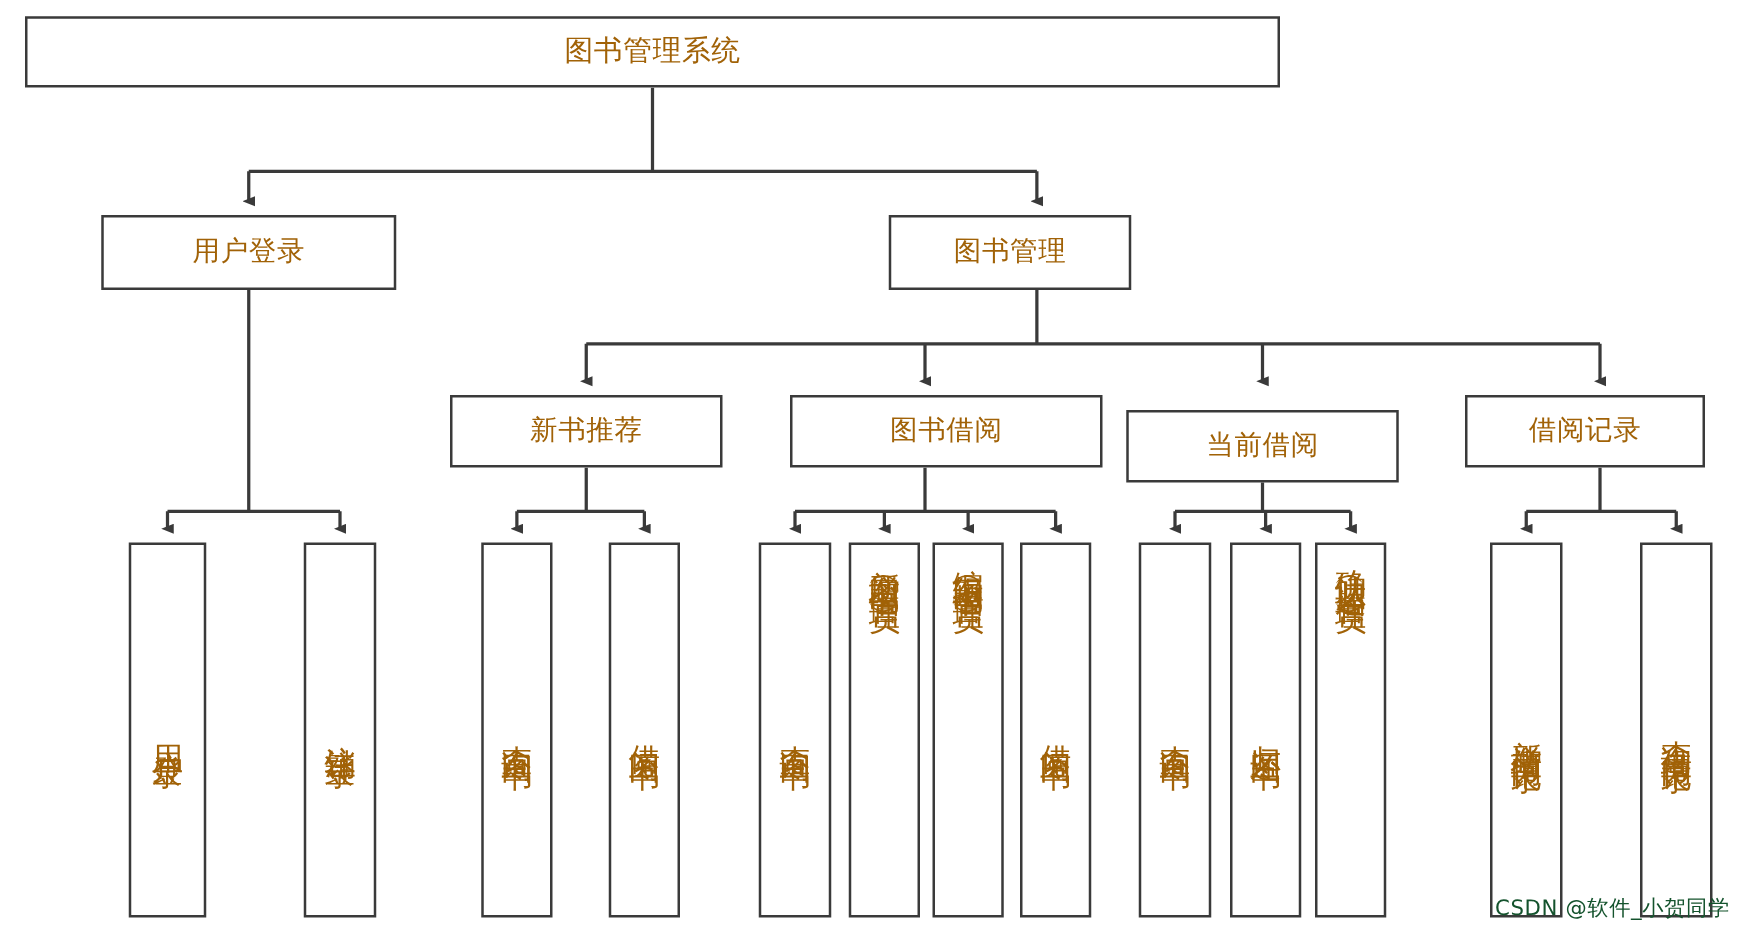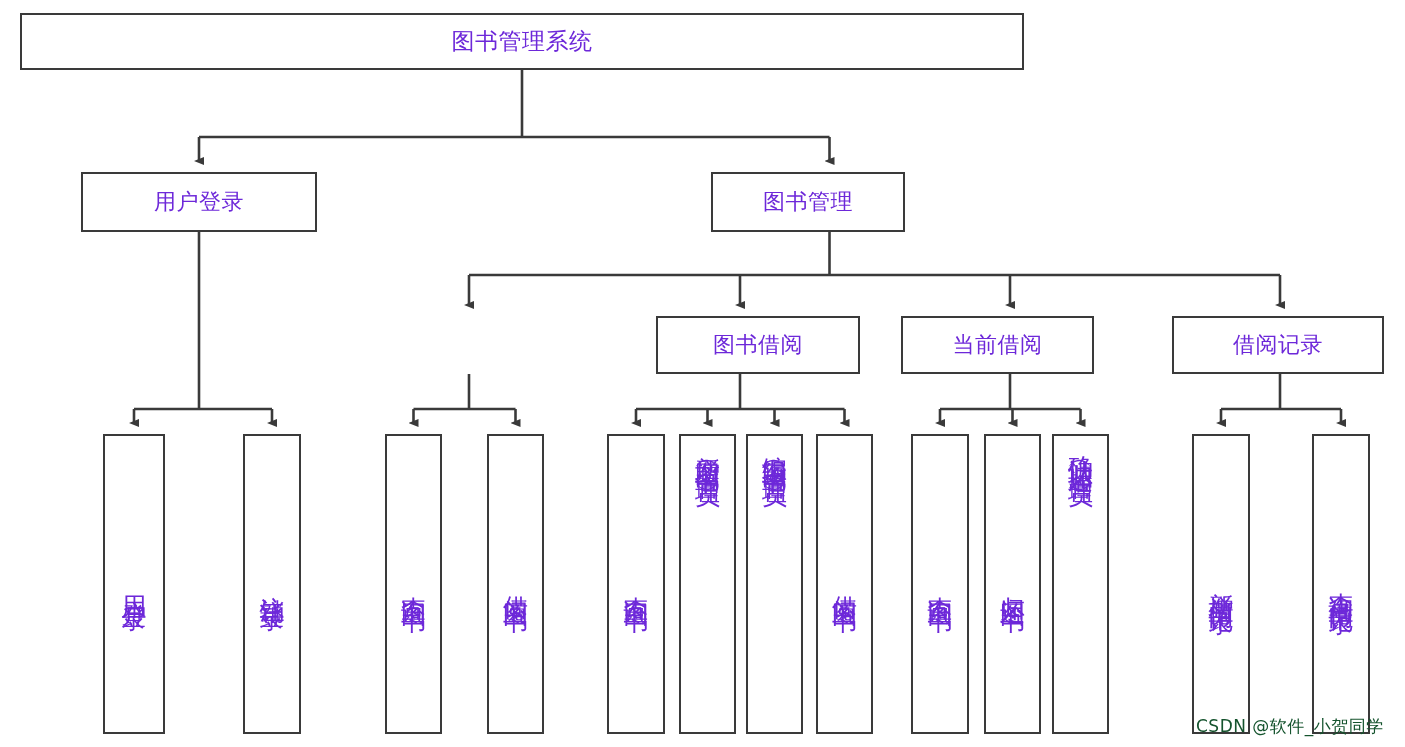--- a/index.html
+++ b/index.html
@@ -27,21 +27,21 @@
     pointer-events: none;
   }
   .node {
     position: absolute;
     box-sizing: border-box;
     background: #ffffff;
     border: 2px solid #3a3a3a;
     display: flex;
     align-items: center;
     justify-content: center;
-    color: #6d28d9;
+    color: #a16207;
     z-index: 2;
   }
   .node .label {
     display: block;
     text-align: center;
     line-height: 1.18;
     white-space: pre;
   }
   
   .node.horiz .label {
@@ -129,27 +129,30 @@
     <span class="label">图书管理系统</span>
   </div>
 
   <div class="node horiz" style="left: 81px; top: 172px; width: 236px; height: 60px;">
     <span class="label">用户登录</span>
   </div>
   <div class="node horiz" style="left: 711px; top: 172px; width: 194px; height: 60px;">
     <span class="label">图书管理</span>
   </div>
 
-  <div class="node horiz" style="left: 656px; top: 316px; width: 204px; height: 58px;">
+  <div class="node horiz" style="left: 360px; top: 316px; width: 218px; height: 58px;">
+    <span class="label">新书推荐</span>
+  </div>
+  <div class="node horiz" style="left: 632px; top: 316px; width: 250px; height: 58px;">
     <span class="label">图书借阅</span>
   </div>
-  <div class="node horiz" style="left: 901px; top: 316px; width: 193px; height: 58px;">
+  <div class="node horiz" style="left: 901px; top: 328px; width: 218px; height: 58px;">
     <span class="label">当前借阅</span>
   </div>
-  <div class="node horiz" style="left: 1172px; top: 316px; width: 212px; height: 58px;">
+  <div class="node horiz" style="left: 1172px; top: 316px; width: 192px; height: 58px;">
     <span class="label">借阅记录</span>
   </div>
 
   <div class="node vert centered" style="left: 103px; top: 434px; width: 62px; height: 300px;">
     <span class="label">用户登录</span>
   </div>
   <div class="node vert centered" style="left: 243px; top: 434px; width: 58px; height: 300px;">
     <span class="label">注销登录</span>
   </div>
   <div class="node vert centered" style="left: 385px; top: 434px; width: 57px; height: 300px;">

